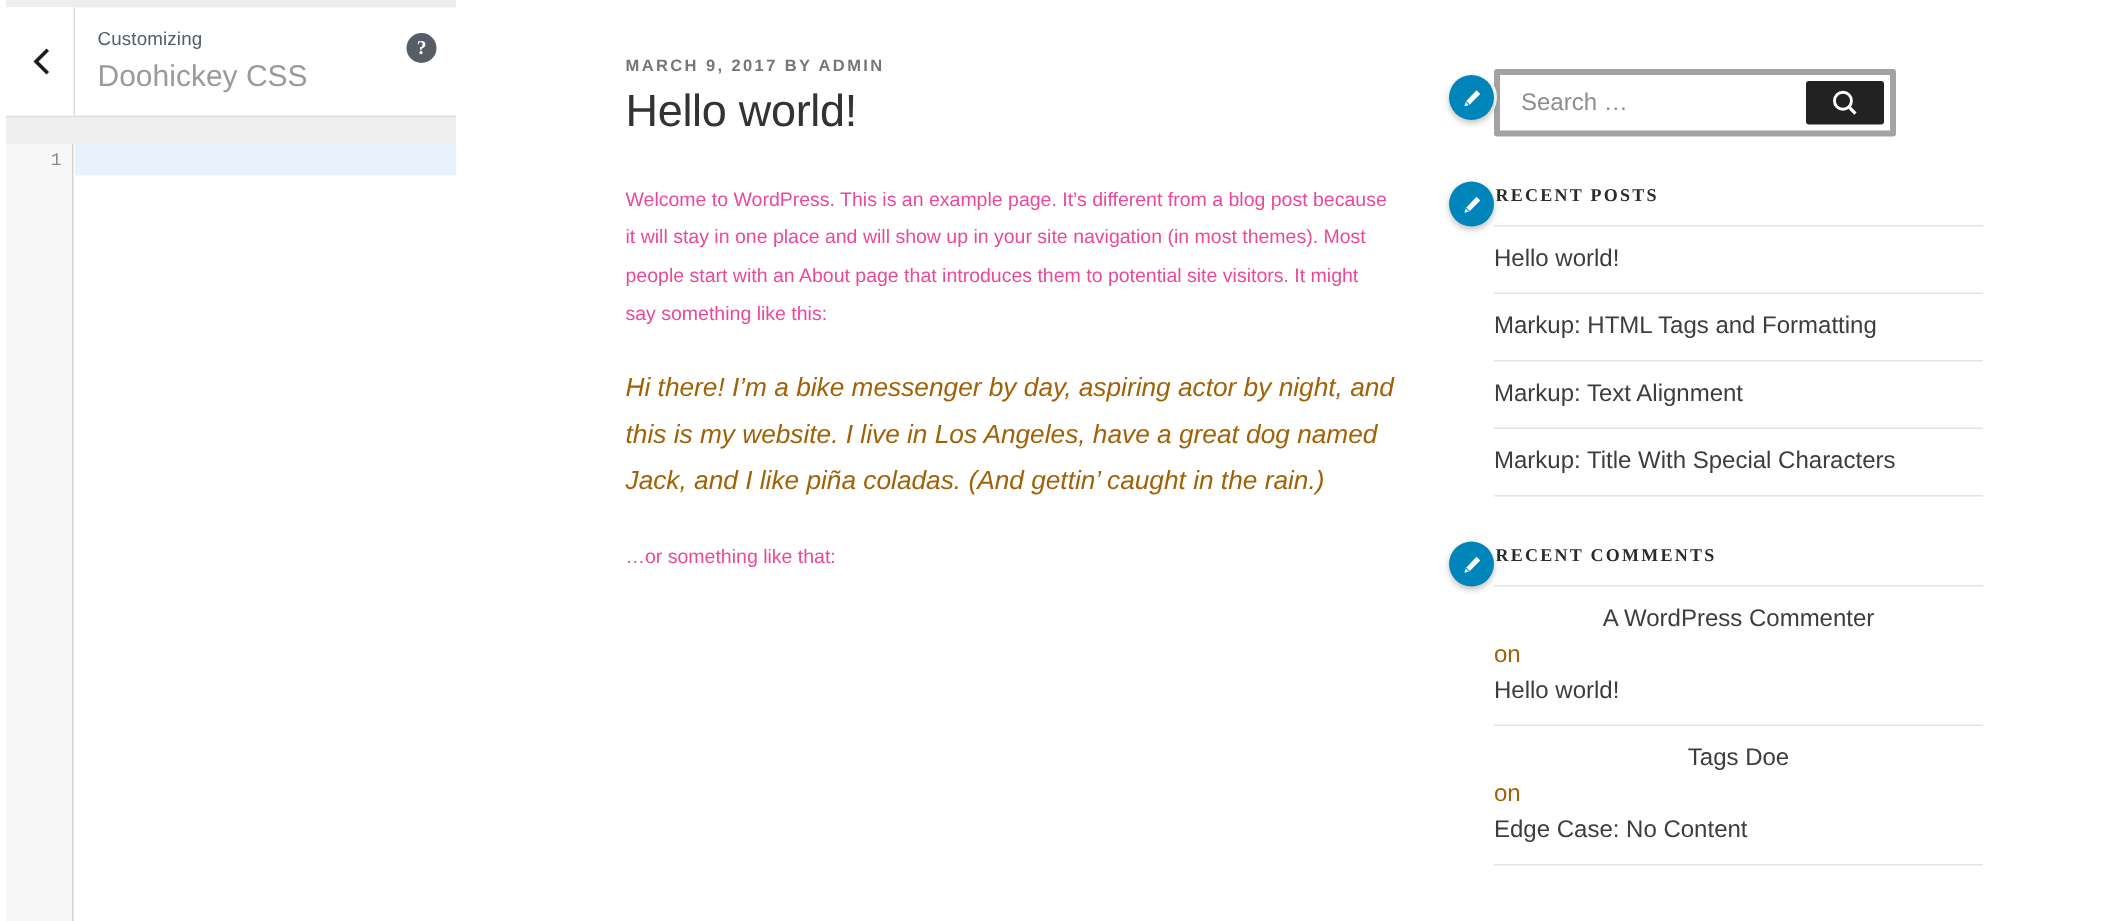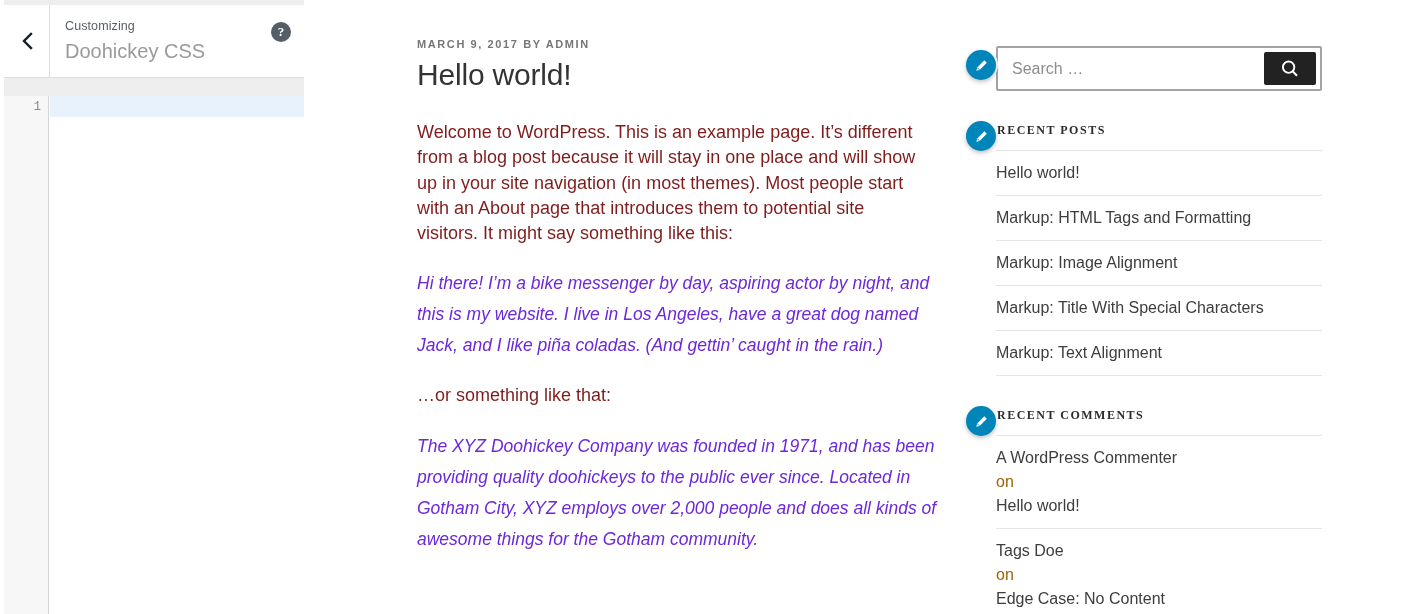--- a/index.html
+++ b/index.html
@@ -170,29 +170,29 @@
   }
   .post-title {
     font-size: 30px;
     font-weight: 400;
     color: #333333;
     line-height: 38px;
     margin: 0 0 26px 0;
     letter-spacing: -0.2px;
   }
   .post-p {
-    font-size: 18px;
+    font-size: 13px;
     line-height: 25.3px;
-    color: #7f1d1d;
+    color: #ec4899;
     margin: 0 12px 22px 0;
   }
   .post-q {
     font-size: 17.5px;
     line-height: 31px;
-    color: #6d28d9;
+    color: #a16207;
     font-style: italic;
     margin: 0 0 22px 0;
   }
 
   
   .widgets {
     position: absolute;
     left: 680px; top: 46px;
     width: 330px;
   }
@@ -209,23 +209,23 @@
     justify-content: center;
     cursor: pointer;
     z-index: 5;
   }
   .edit-shortcut svg { display: block; }
 
   .search-widget .edit-shortcut { left: -30px; top: 4px; }
   .search-form {
     position: relative;
     display: flex;
-    width: 326px;
+    width: 268px;
     height: 45px;
-    border: 2px solid #a3a3a3;
+    border: 4px solid #a3a3a3;
     border-radius: 2px;
     box-sizing: border-box;
     background: #ffffff;
   }
   .search-input {
     flex: 1;
     border: none;
     outline: none;
     background: transparent;
     font-family: "Liberation Sans", sans-serif;
@@ -282,20 +282,21 @@
   }
   .widget-list .comment-line {
     font-size: 16px;
     line-height: 24px;
     color: #3d3d3d;
   }
   .comment-author {
     color: #3d3d3d;
     text-decoration: none;
     cursor: pointer;
+    text-align: center;
   }
   .comment-on { color: #a16207; }
   .comment-post {
     color: #3d3d3d;
     text-decoration: none;
     cursor: pointer;
   }
 </style>
 </head>
 <body>
@@ -337,21 +338,20 @@
   </div>
 
   <div class="preview">
 
     <article class="article">
       <div class="post-meta">MARCH 9, 2017 BY ADMIN</div>
       <h1 class="post-title">Hello world!</h1>
       <p class="post-p">Welcome to WordPress. This is an example page. It’s different from a blog post because it will stay in one place and will show up in your site navigation (in most themes). Most people start with an About page that introduces them to potential site visitors. It might say something like this:</p>
       <p class="post-q">Hi there! I’m a bike messenger by day, aspiring actor by night, and this is my website. I live in Los Angeles, have a great dog named Jack, and I like piña coladas. (And gettin’ caught in the rain.)</p>
       <p class="post-p">…or something like that:</p>
-      <p class="post-q">The XYZ Doohickey Company was founded in 1971, and has been providing quality doohickeys to the public ever since. Located in Gotham City, XYZ employs over 2,000 people and does all kinds of awesome things for the Gotham community.</p>
     </article>
 
     <aside class="widgets">
 
       <section class="widget search-widget">
         <div class="edit-shortcut">
           <span>
             <svg width="15" height="15" viewBox="0 0 20 20" aria-hidden="true">
               <path d="M13.8 2.9 L17.1 6.2 L7.4 15.9 L3.1 17.1 L4.3 12.8 Z" fill="#ffffff"></path>
               <path d="M4.3 12.8 L7.4 15.9" stroke="#0085ba" stroke-width="1.1" fill="none"></path>
@@ -382,27 +382,24 @@
         </div>
         <h2 class="widget-title">Recent Posts</h2>
         <ul class="widget-list">
           <li>
             <a>Hello world!</a>
           </li>
           <li>
             <a>Markup: HTML Tags and Formatting</a>
           </li>
           <li>
-            <a>Markup: Image Alignment</a>
+            <a>Markup: Text Alignment</a>
           </li>
           <li>
             <a>Markup: Title With Special Characters</a>
-          </li>
-          <li>
-            <a>Markup: Text Alignment</a>
           </li>
         </ul>
       </section>
 
       <section class="widget list-widget">
         <div class="edit-shortcut">
           <span>
             <svg width="15" height="15" viewBox="0 0 20 20" aria-hidden="true">
               <path d="M13.8 2.9 L17.1 6.2 L7.4 15.9 L3.1 17.1 L4.3 12.8 Z" fill="#ffffff"></path>
               <path d="M4.3 12.8 L7.4 15.9" stroke="#0085ba" stroke-width="1.1" fill="none"></path>

